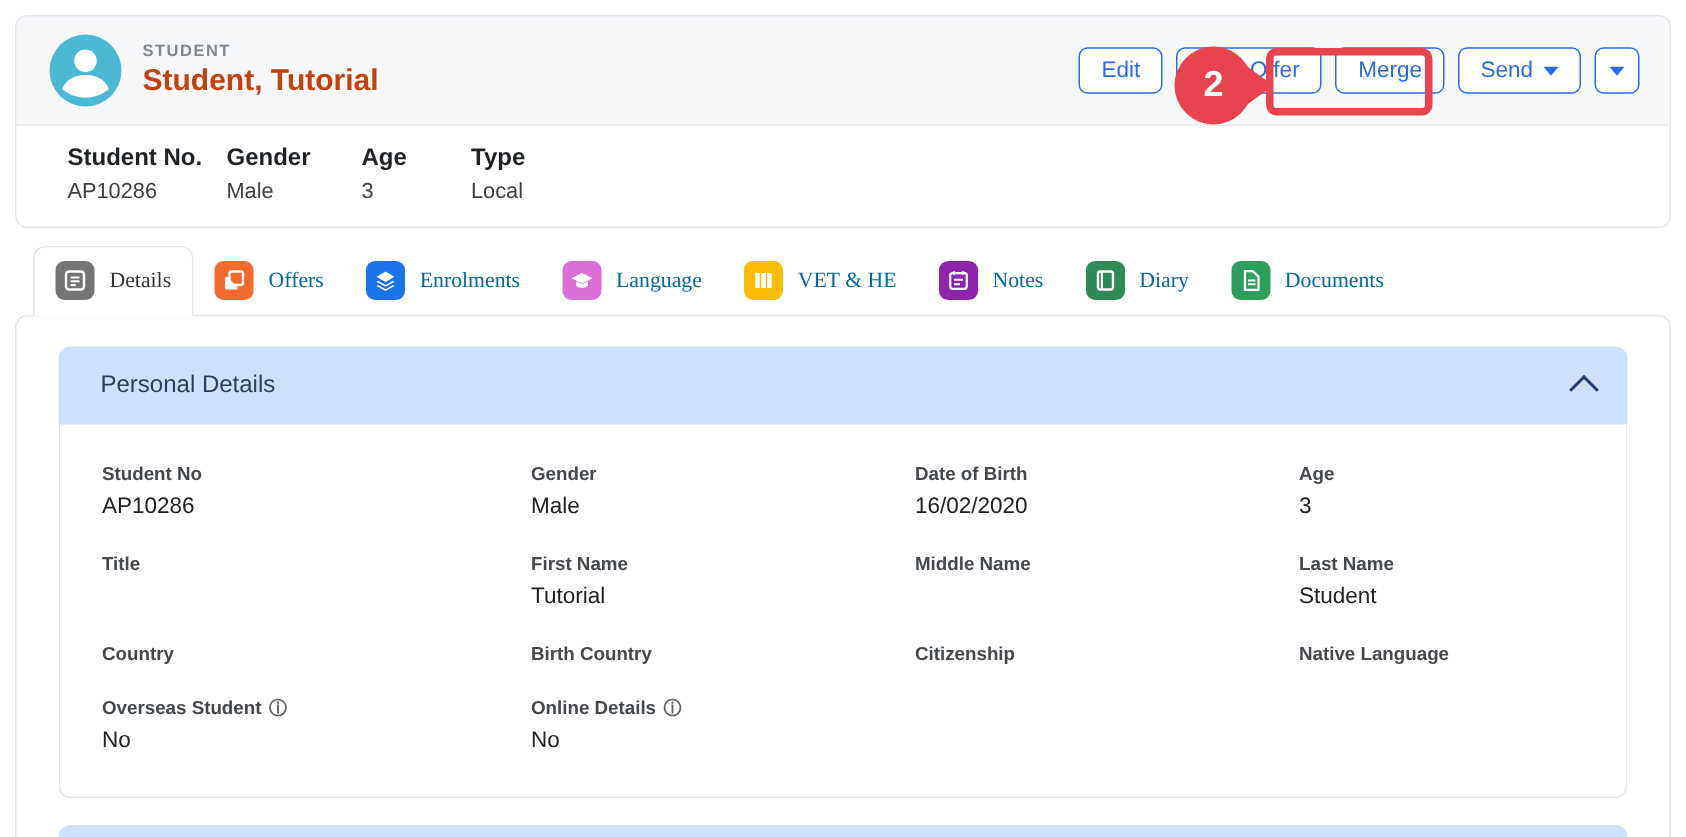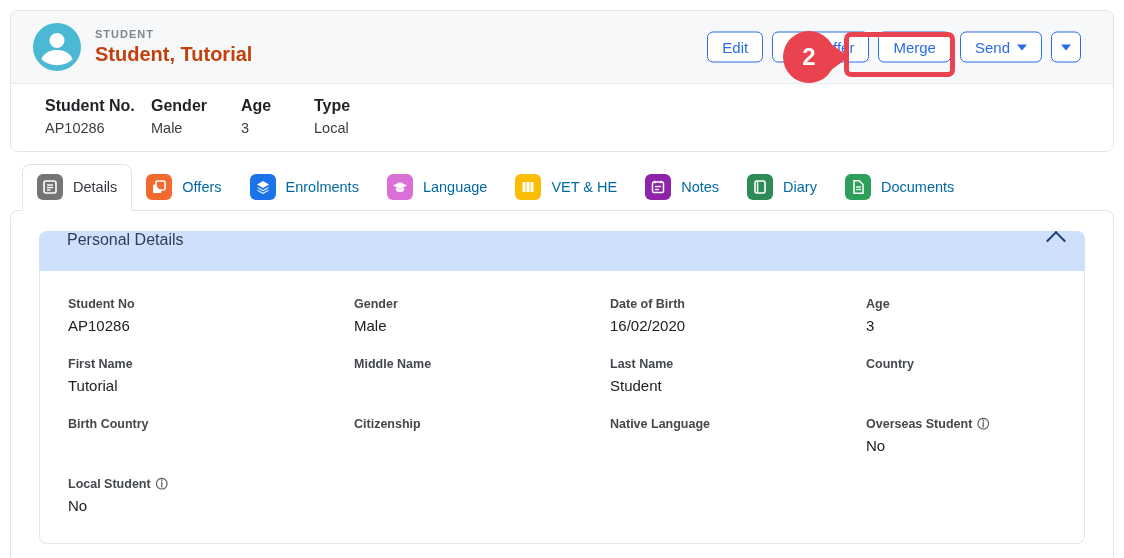--- a/index.html
+++ b/index.html
@@ -8,55 +8,55 @@
 
   
   .header-card { margin:10px 10px 0 10px; border:1px solid #e1e4e9; border-radius:8px; overflow:hidden; background:#fff; }
   .header-top { background:#f6f8fa; display:flex; align-items:center; padding:11px 18px 11px 22px; height:73px; position:relative; border-bottom:1px solid #e8ebef; }
   .avatar { width:48px; height:48px; border-radius:50%; background:#4cb9d4; flex:0 0 auto; display:flex; align-items:center; justify-content:center; }
   .avatar svg { width:48px; height:48px; }
   .header-names { margin-left:14px; }
   .entity-label { font-size:11px; font-weight:bold; letter-spacing:1px; color:#81878d; }
   .student-name { font-size:20px; font-weight:bold; color:#c2410c; margin-top:3px; }
 
-  .actions { position:absolute; right:32px; top:50%; transform:translateY(-50%); display:flex; gap:9px; align-items:flex-end; }
+  .actions { position:absolute; right:20px; top:50%; transform:translateY(-50%); display:flex; gap:9px; align-items:flex-end; }
   .btn { background:#fff; border:1.5px solid #2b6be8; color:#2b6be8; border-radius:6px;
          font-size:15px; font-family:inherit; padding:5px 14px; height:31px; display:flex; align-items:center; gap:7px; cursor:pointer; white-space:nowrap; }
   .btn .caret { width:0; height:0; border-left:5px solid transparent; border-right:5px solid transparent; border-top:6px solid #2b6be8; display:inline-block; }
   .btn.more { padding:5px 9px; }
 
   
   .hl-box { position:absolute; left:833px; top:21px; width:111px; height:45px; border:5px solid #e8434f; border-radius:7px; pointer-events:none; z-index:5; }
   .pin { position:absolute; left:772px; top:20px; width:52px; height:52px; border-radius:50%; background:#e8434f; z-index:6;
          display:flex; align-items:center; justify-content:center; color:#fff; font-size:24px; font-weight:bold; }
   .pin::after { content:""; position:absolute; right:-14px; top:50%; transform:translateY(-50%);
          border-top:13px solid transparent; border-bottom:13px solid transparent; border-left:18px solid #e8434f; }
 
   .header-info { background:#fff; display:flex; padding:13px 24px 15px 34px; }
   .info-item { margin-right:0; }
   .info-item:nth-child(1){ width:106px; } .info-item:nth-child(2){ width:90px; } .info-item:nth-child(3){ width:73px; }
   .info-label { font-size:16px; font-weight:bold; color:#1f2326; }
   .info-value { font-size:14.5px; color:#3c4043; margin-top:5px; }
 
   
-  .tabs { display:flex; align-items:center; margin:12px 10px 0 22px; position:relative; z-index:2; }
+  .tabs { display:flex; align-items:flex-end; margin:12px 10px 0 22px; position:relative; z-index:2;font-family:Liberation Serif, serif; }
   .tab { display:flex; align-items:center; gap:10px; padding:9px 14px 10px 14px; border-radius:8px 8px 0 0; cursor:pointer; }
   .tab .tab-label { font-size:14.5px; color:#0369a1; }
   .tab.active { background:#fff; border:1px solid #e1e4e9; border-bottom:1px solid #fff; margin-bottom:-1px; }
   .tab.active .tab-label { color:#33373b; }
   .tab-icon { width:26px; height:26px; border-radius:6px; display:flex; align-items:center; justify-content:center; flex:0 0 auto; }
   .tab-icon svg { width:16px; height:16px; }
   .ic-details{background:#757575;} .ic-offers{background:#f4692e;} .ic-enrol{background:#1a73e8;}
   .ic-path{background:#da70d6;} .ic-vet{background:#fbbc04;} .ic-notes{background:#8e24aa;}
   .ic-diary{background:#2e8b57;} .ic-docs{background:#2e9e5b;}
 
   
   .content-card { margin:0 10px; border:1px solid #e1e4e9; border-radius:8px; background:#fff; padding:20px 28px 28px 28px; min-height:400px; }
-  .section-header { background:#cfe0fc; border-radius:8px 8px 0 0; padding:0 22px 0 28px; height:40px;
-                    display:flex; justify-content:space-between; }
+  .section-header { background:#cfe0fc; border-radius:8px 8px 0 0; padding:0 22px 0 28px; height:52px;
+                    display:flex; align-items:center; justify-content:space-between; }
   .section-title { font-size:16px; color:#2b3f55; }
   .chevron-up { width:14px; height:14px; border-right:2.5px solid #1d3e6e; border-bottom:2.5px solid #1d3e6e;
                 transform:rotate(-135deg) translate(-2px,-2px); cursor:pointer; }
   .section-body { border:1px solid #e3e6eb; border-top:none; border-radius:0 0 8px 8px; padding:26px 28px 28px 28px; }
   .fgrid { display:grid; grid-template-columns:286px 256px 256px 1fr; row-gap:22px; }
   .fcell .flabel { font-size:12.5px; color:#44484c; display:flex; align-items:center; gap:5px;font-weight:bold; }
   .fcell .fvalue { font-size:15px; color:#202124; margin-top:6px; min-height:18px; }
   .fcell.compact .fvalue { min-height:0; margin-top:0; }
   .info-icon { font-size:12px; color:#5f6368; line-height:1; }
 
@@ -221,20 +221,24 @@
       <div class="fcell">
         <div class="flabel">Date of Birth</div>
         <div class="fvalue">16/02/2020</div>
       </div>
       <div class="fcell">
         <div class="flabel">Age</div>
         <div class="fvalue">3</div>
       </div>
 
       <div class="fcell">
+        <div class="flabel">Title</div>
+        <div class="fvalue"></div>
+      </div>
+      <div class="fcell">
         <div class="flabel">First Name</div>
         <div class="fvalue">Tutorial</div>
       </div>
       <div class="fcell">
         <div class="flabel">Middle Name</div>
         <div class="fvalue"></div>
       </div>
       <div class="fcell">
         <div class="flabel">Last Name</div>
         <div class="fvalue">Student</div>
@@ -259,21 +263,21 @@
 
       <div class="fcell">
         <div class="flabel">
           <span>Overseas Student</span>
           <span class="info-icon">ⓘ</span>
         </div>
         <div class="fvalue">No</div>
       </div>
       <div class="fcell">
         <div class="flabel">
-          <span>Local Student</span>
+          <span>Online Details</span>
           <span class="info-icon">ⓘ</span>
         </div>
         <div class="fvalue">No</div>
       </div>
       <div class="fcell"></div>
       <div class="fcell"></div>
     </div>
   </div>
 
   <div class="section-header section-next">

